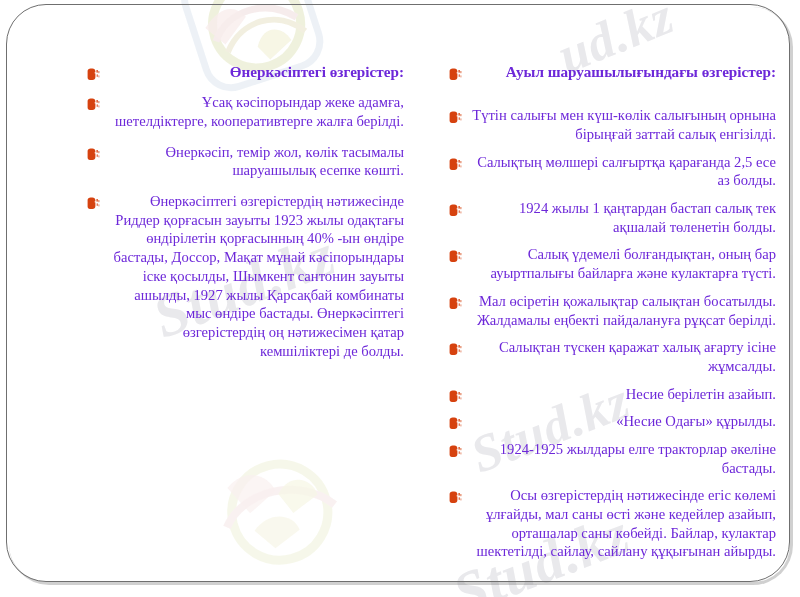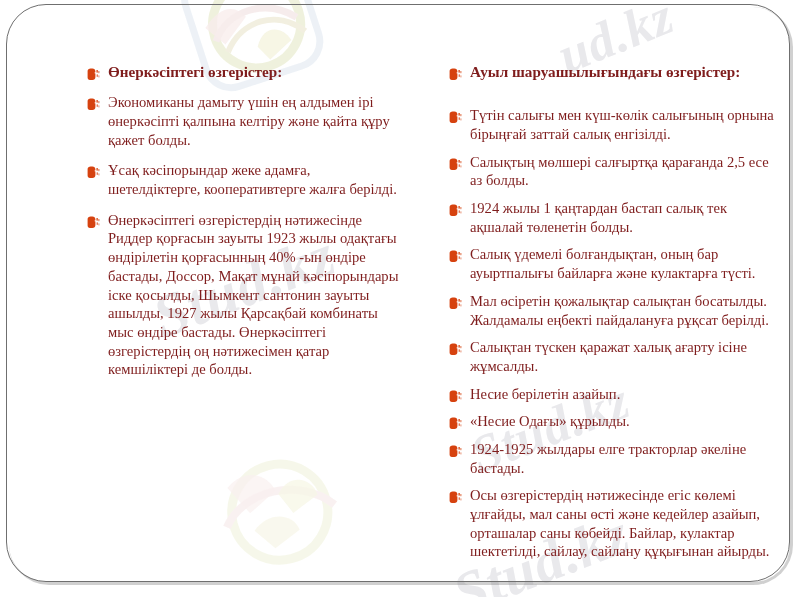--- a/index.html
+++ b/index.html
@@ -103,24 +103,24 @@
     position: absolute;
     top: 62px;
   }
   #col-left  { left: 84px;  width: 320px; }
   #col-right { left: 446px; width: 330px; }
 
   .bullet-item {
     position: relative;
     display: block;
     padding-left: 24px;
-    color: #7f1d1d;
+    color: #6d28d9;
     font-size: 14.6px;
     line-height: 1.28;
-    text-align: left;
+    text-align: right;
   }
   #col-left .bullet-item  { margin-bottom: 12px; }
   #col-right .bullet-item { margin-bottom: 9px; }
 
   .bullet-item.heading {
     font-weight: bold;
     font-size: 15.2px;
     margin-bottom: 13px;
   }
   #col-right .bullet-item.heading { margin-bottom: 25px; }
@@ -182,31 +182,31 @@
         <span class="item-text">Өнеркәсіптегі өзгерістер:</span>
       </div>
       <div class="bullet-item">
         <span class="bullet-marker"><svg viewBox="0 0 14 13" width="14" height="13">
             <path d="M1.6 3.0 C1.6 1.4 3.0 0.5 4.6 0.5 L6.4 0.5 C8.2 0.5 9.4 1.7 9.4 3.4 L9.4 4.3 L8.1 5.0 L9.4 5.6 L9.4 9.0 C9.4 10.7 8.2 12.0 6.4 12.0 L4.0 12.0 C2.4 12.0 1.6 11.0 1.6 9.6 Z" fill="#d6420f"></path>
             <rect x="10.4" y="2.0" width="1.5" height="2.6" fill="#d6420f" opacity="0.85"></rect>
             <rect x="12.2" y="3.0" width="1.3" height="2.2" fill="#d6420f" opacity="0.6"></rect>
             <rect x="10.6" y="6.4" width="1.4" height="2.4" fill="#d6420f" opacity="0.7"></rect>
             <rect x="12.3" y="7.4" width="1.2" height="2.0" fill="#d6420f" opacity="0.5"></rect>
           </svg></span>
-        <span class="item-text">Экономиканы дамыту үшін ең алдымен ірі өнеркәсіпті қалпына келтіру және қайта құру қажет болды.</span>
-      </div>
-      <div class="bullet-item">
-        <span class="bullet-marker"><svg viewBox="0 0 14 13" width="14" height="13">
-            <path d="M1.6 3.0 C1.6 1.4 3.0 0.5 4.6 0.5 L6.4 0.5 C8.2 0.5 9.4 1.7 9.4 3.4 L9.4 4.3 L8.1 5.0 L9.4 5.6 L9.4 9.0 C9.4 10.7 8.2 12.0 6.4 12.0 L4.0 12.0 C2.4 12.0 1.6 11.0 1.6 9.6 Z" fill="#d6420f"></path>
-            <rect x="10.4" y="2.0" width="1.5" height="2.6" fill="#d6420f" opacity="0.85"></rect>
-            <rect x="12.2" y="3.0" width="1.3" height="2.2" fill="#d6420f" opacity="0.6"></rect>
-            <rect x="10.6" y="6.4" width="1.4" height="2.4" fill="#d6420f" opacity="0.7"></rect>
-            <rect x="12.3" y="7.4" width="1.2" height="2.0" fill="#d6420f" opacity="0.5"></rect>
-          </svg></span>
         <span class="item-text">Ұсақ кәсіпорындар жеке адамға, шетелдіктерге, кооперативтерге жалға берілді.</span>
+      </div>
+      <div class="bullet-item">
+        <span class="bullet-marker"><svg viewBox="0 0 14 13" width="14" height="13">
+            <path d="M1.6 3.0 C1.6 1.4 3.0 0.5 4.6 0.5 L6.4 0.5 C8.2 0.5 9.4 1.7 9.4 3.4 L9.4 4.3 L8.1 5.0 L9.4 5.6 L9.4 9.0 C9.4 10.7 8.2 12.0 6.4 12.0 L4.0 12.0 C2.4 12.0 1.6 11.0 1.6 9.6 Z" fill="#d6420f"></path>
+            <rect x="10.4" y="2.0" width="1.5" height="2.6" fill="#d6420f" opacity="0.85"></rect>
+            <rect x="12.2" y="3.0" width="1.3" height="2.2" fill="#d6420f" opacity="0.6"></rect>
+            <rect x="10.6" y="6.4" width="1.4" height="2.4" fill="#d6420f" opacity="0.7"></rect>
+            <rect x="12.3" y="7.4" width="1.2" height="2.0" fill="#d6420f" opacity="0.5"></rect>
+          </svg></span>
+        <span class="item-text">Өнеркәсіп, темір жол, көлік тасымалы шаруашылық есепке көшті.</span>
       </div>
       <div class="bullet-item">
         <span class="bullet-marker"><svg viewBox="0 0 14 13" width="14" height="13">
             <path d="M1.6 3.0 C1.6 1.4 3.0 0.5 4.6 0.5 L6.4 0.5 C8.2 0.5 9.4 1.7 9.4 3.4 L9.4 4.3 L8.1 5.0 L9.4 5.6 L9.4 9.0 C9.4 10.7 8.2 12.0 6.4 12.0 L4.0 12.0 C2.4 12.0 1.6 11.0 1.6 9.6 Z" fill="#d6420f"></path>
             <rect x="10.4" y="2.0" width="1.5" height="2.6" fill="#d6420f" opacity="0.85"></rect>
             <rect x="12.2" y="3.0" width="1.3" height="2.2" fill="#d6420f" opacity="0.6"></rect>
             <rect x="10.6" y="6.4" width="1.4" height="2.4" fill="#d6420f" opacity="0.7"></rect>
             <rect x="12.3" y="7.4" width="1.2" height="2.0" fill="#d6420f" opacity="0.5"></rect>
           </svg></span>
         <span class="item-text">Өнеркәсіптегі өзгерістердің нәтижесінде Риддер қорғасын зауыты 1923 жылы одақтағы өндірілетін қорғасынның 40% -ын өндіре бастады, Доссор, Мақат мұнай кәсіпорындары іске қосылды, Шымкент сантонин зауыты ашылды, 1927 жылы Қарсақбай комбинаты мыс өндіре бастады. Өнеркәсіптегі өзгерістердің оң нәтижесімен қатар кемшіліктері де болды.</span>

